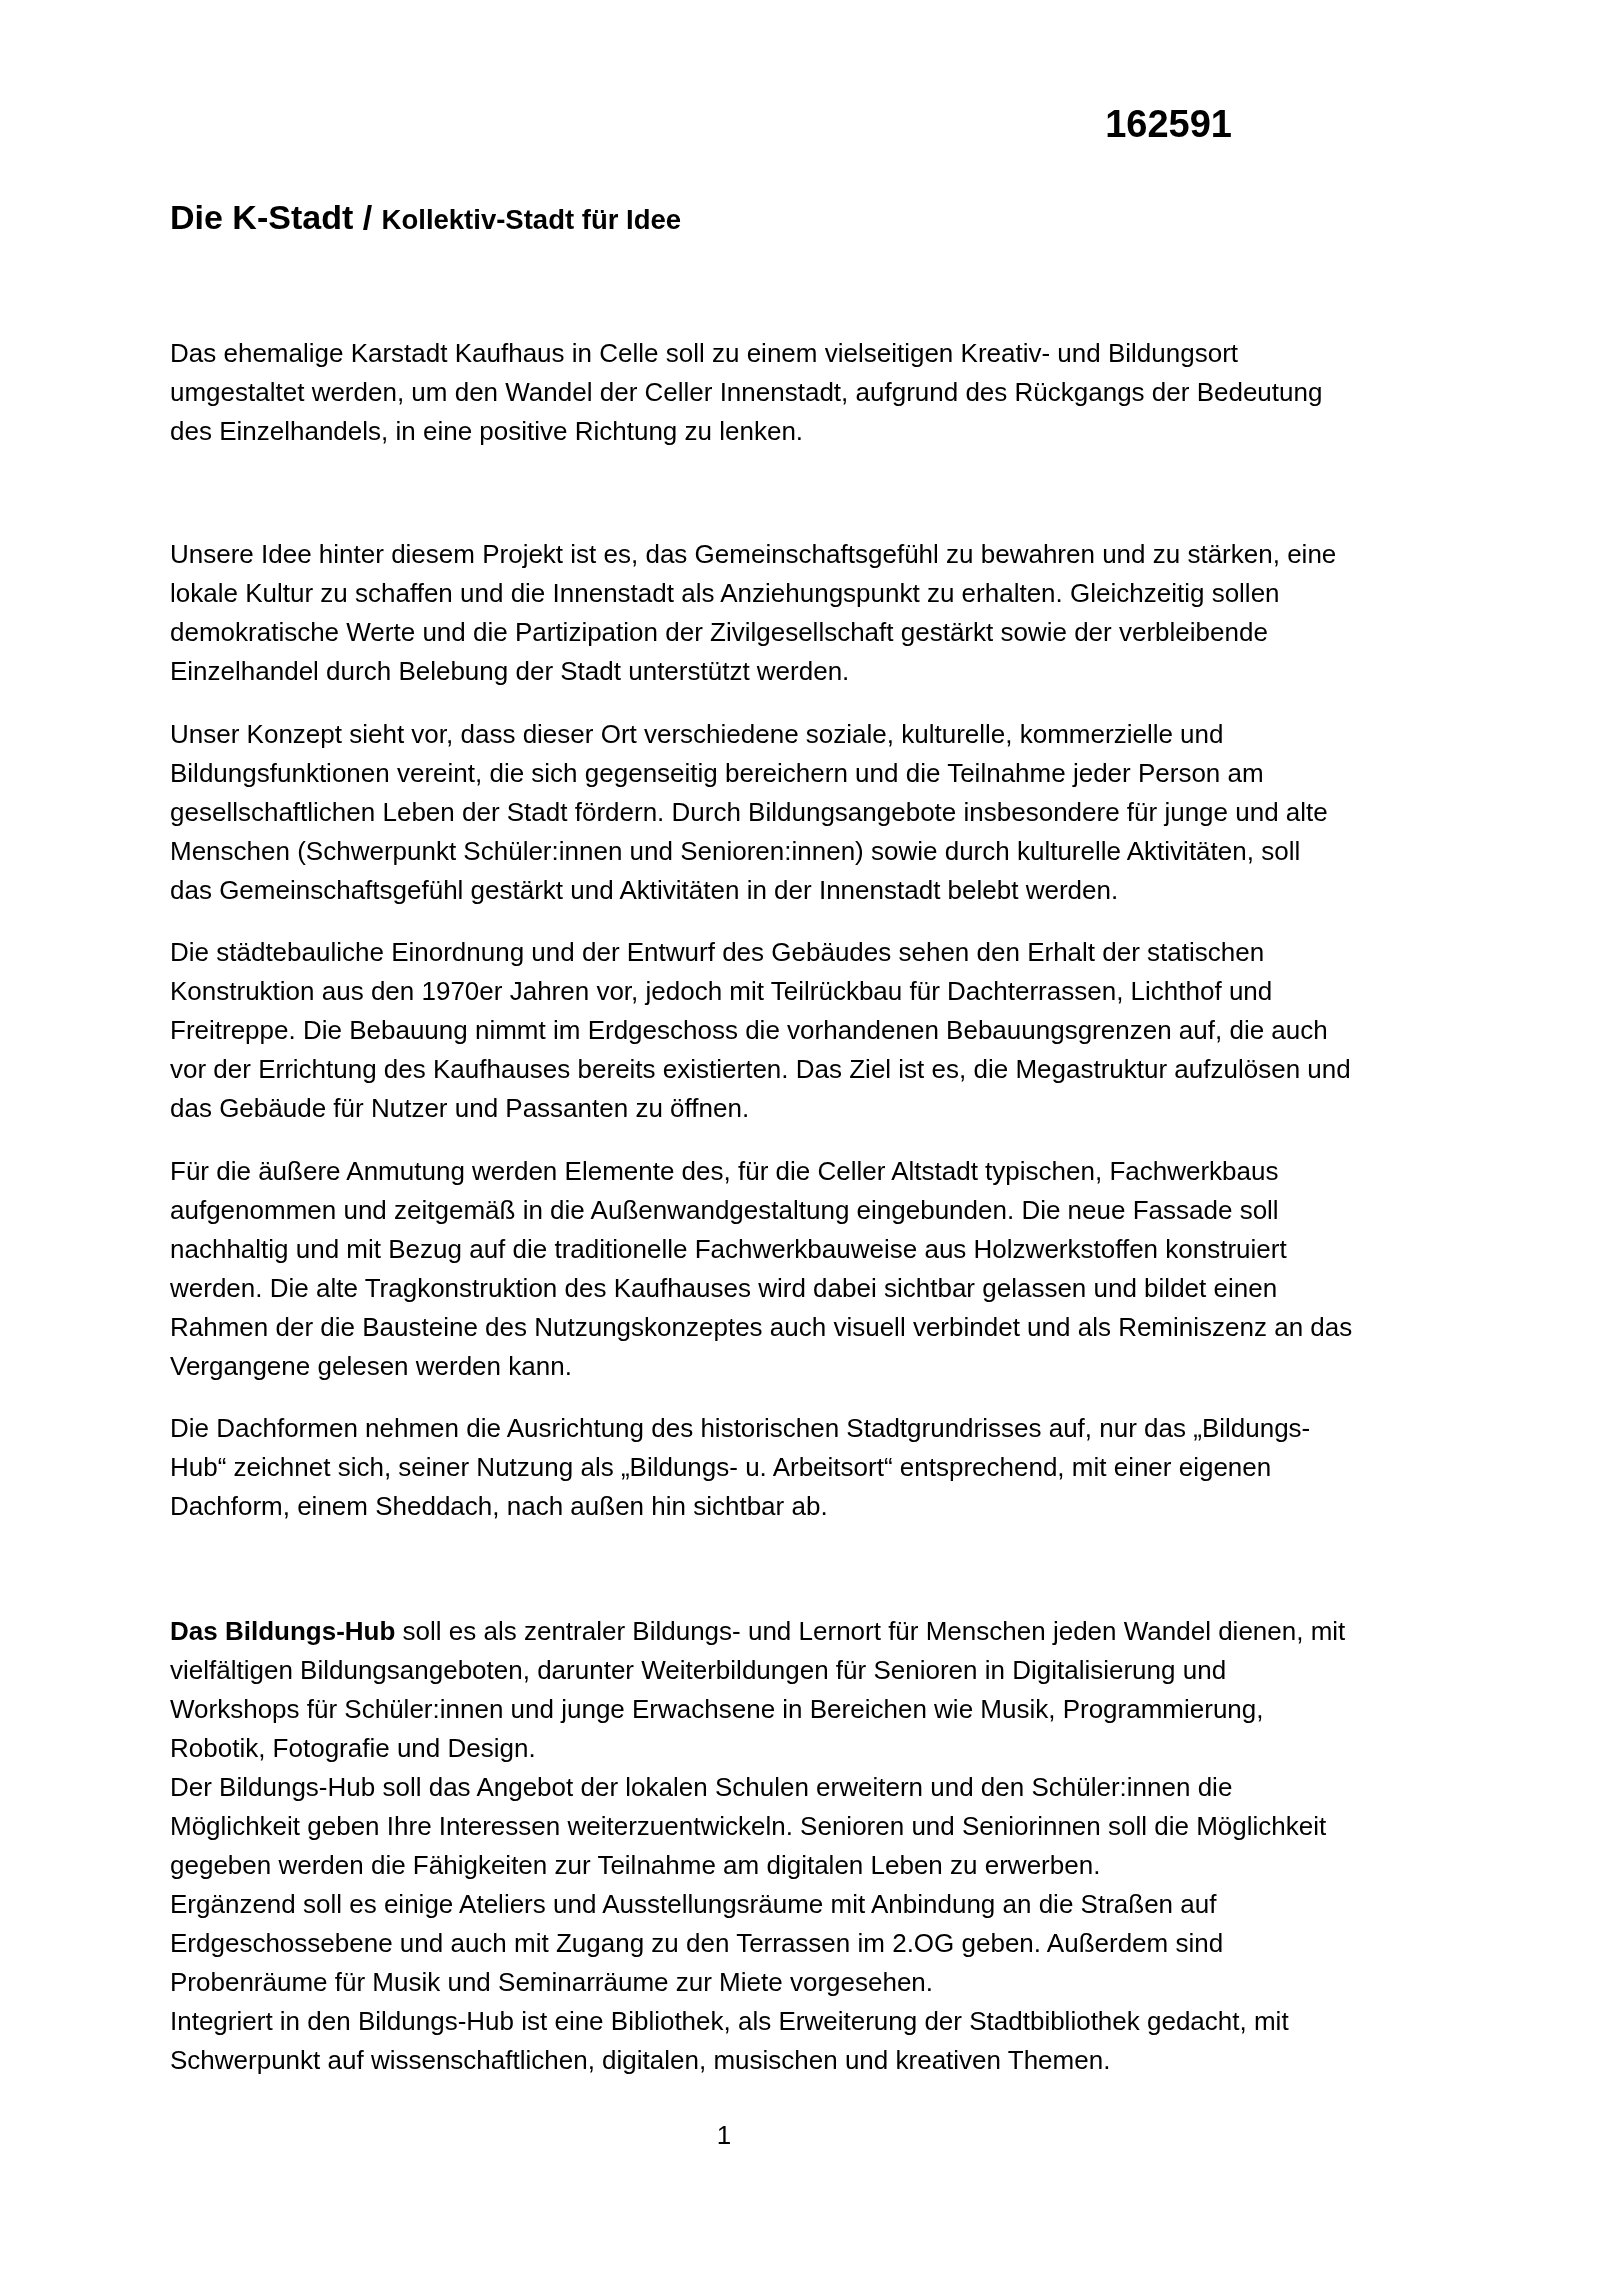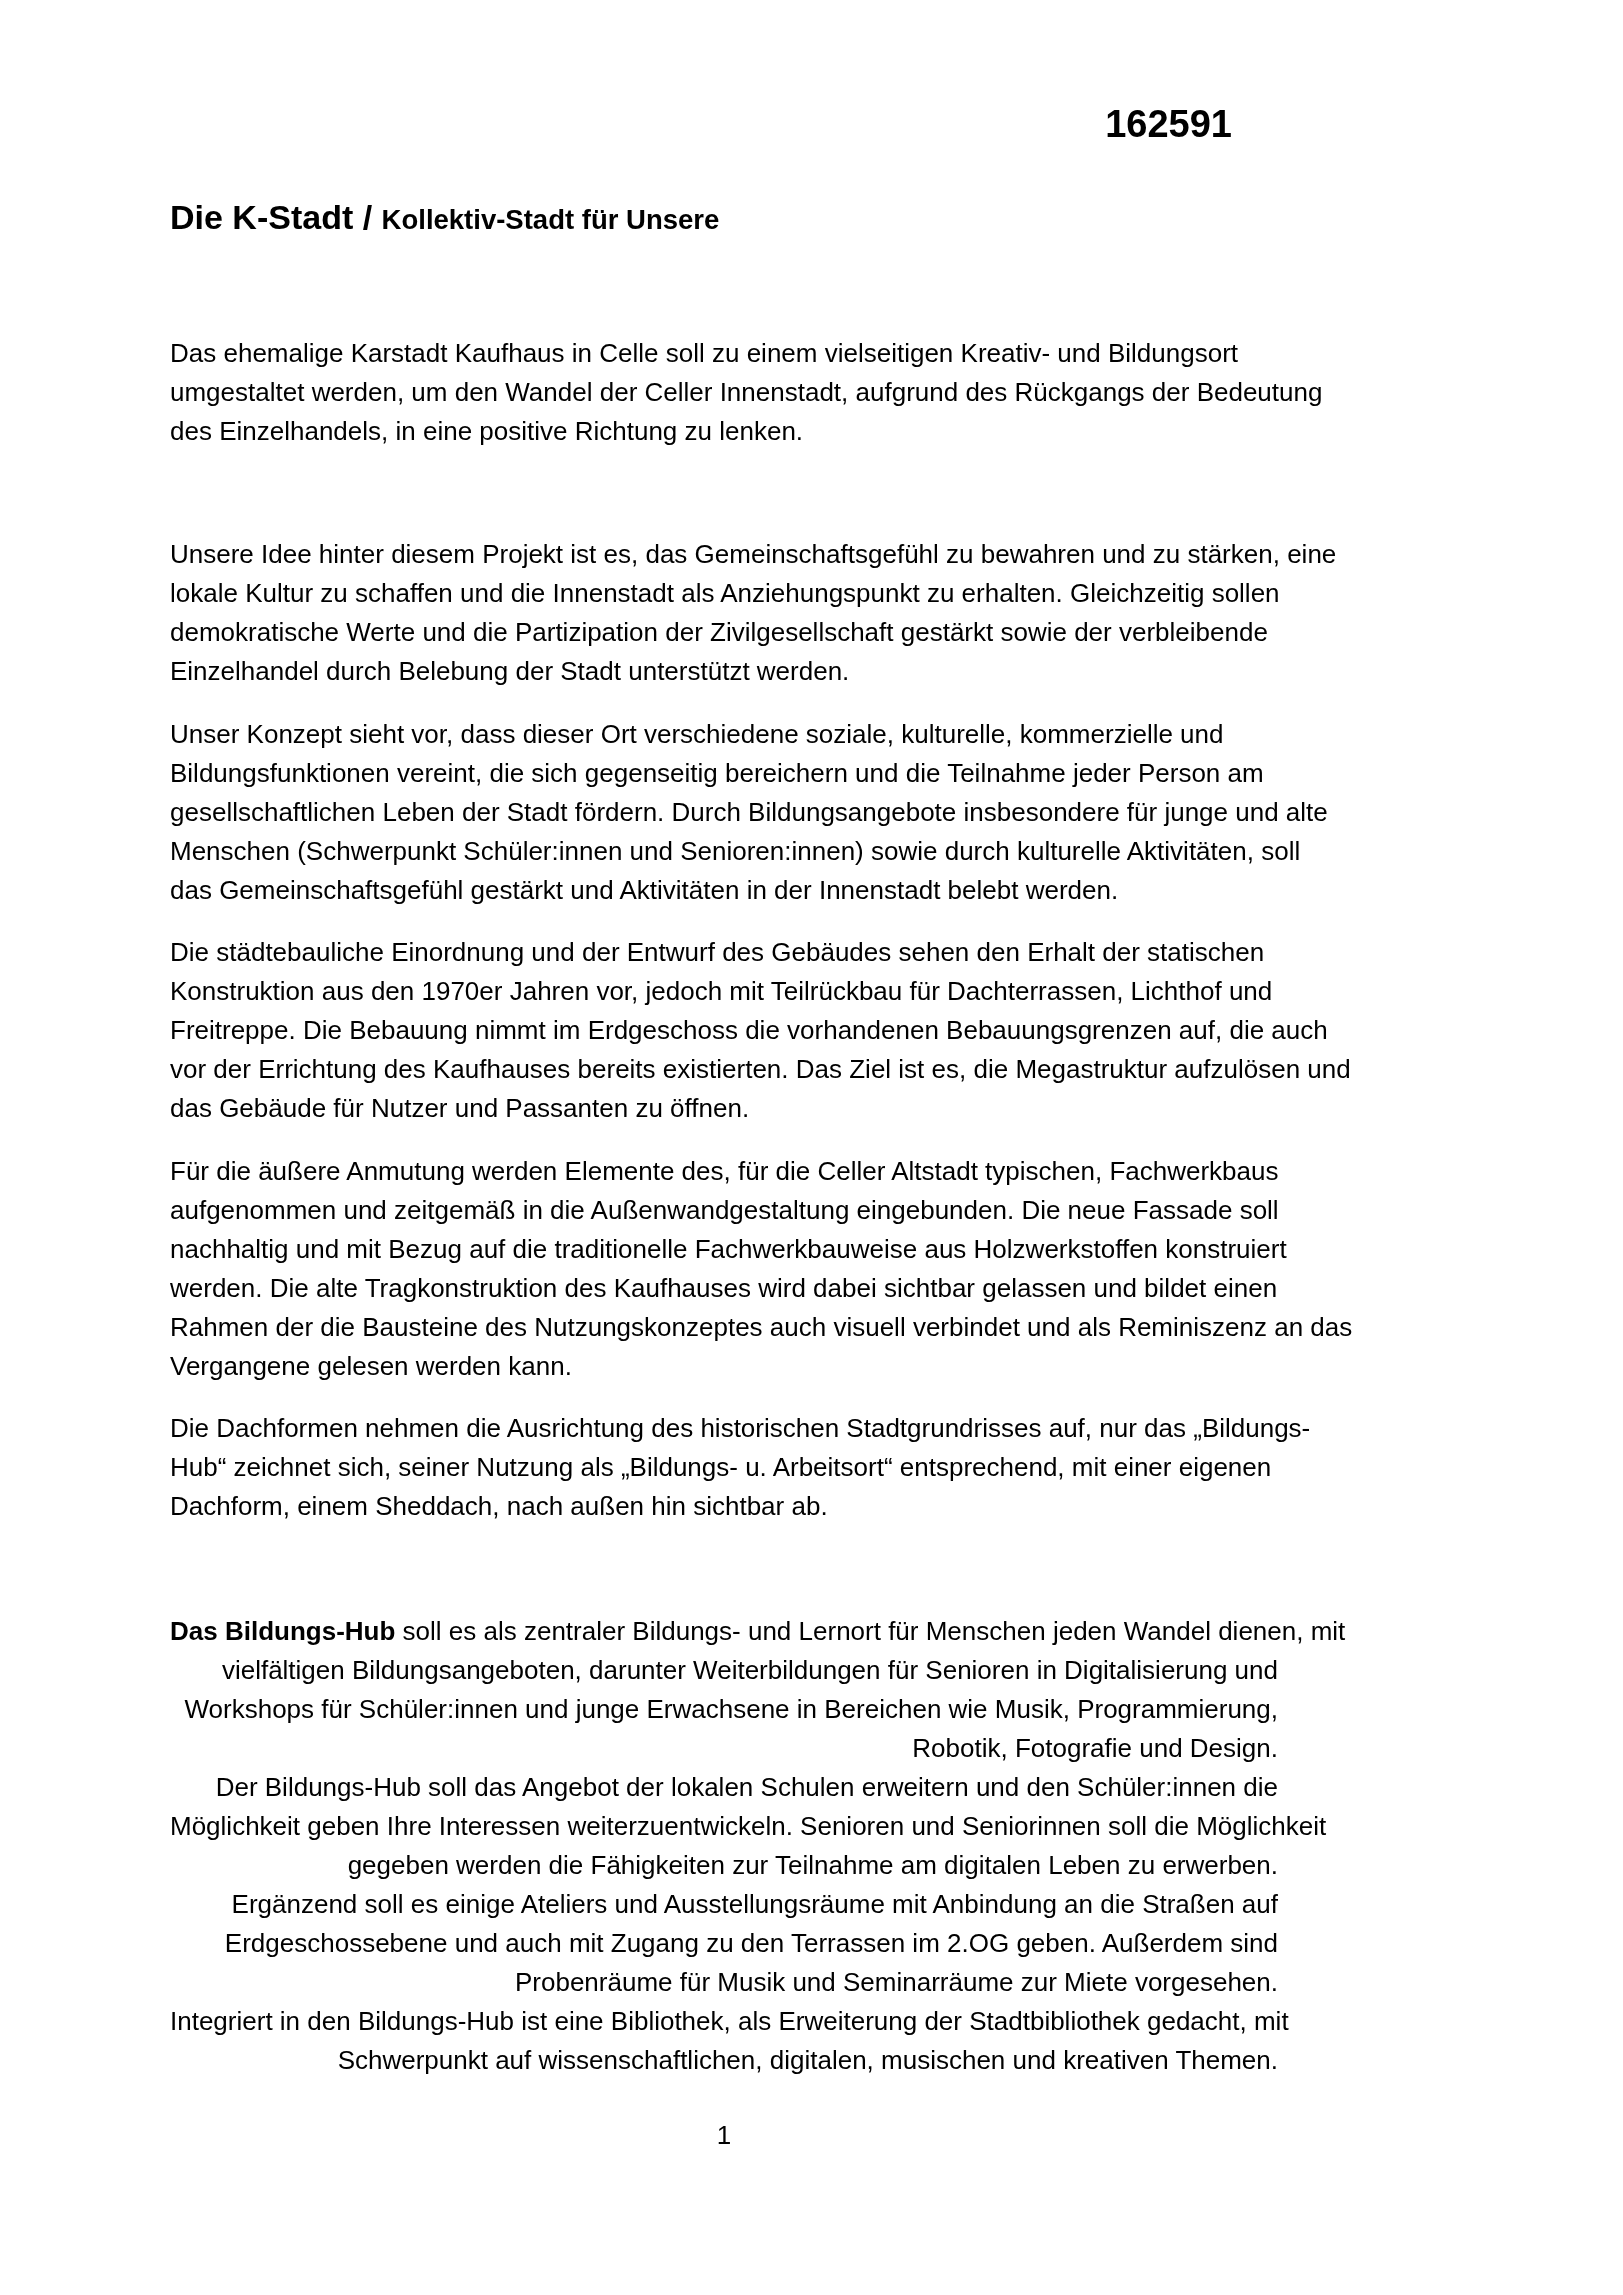--- a/index.html
+++ b/index.html
@@ -36,35 +36,35 @@
   }
   .t-main { font-size: 34px; margin-top: 32px; }
   .t-sub  { font-size: 27.5px; }
   .para {
     margin: 23.6px 0 0 0;
     white-space: pre;
   }
   .p-intro { margin-top: 89px; }
   .p-idee { margin-top: 84px; }
   .p-bildungshub { margin-top: 86px; }
-  .block-lines { display: block; text-align: right; }
+  .block-lines { display: block; }
   .pagenum {
     margin-top: 38px;
     text-align: center;
     line-height: 34px;
   }
 </style>
 </head>
 <body>
 
 <div class="page">
 
   <div class="hnum">162591</div>
 
-  <h1 class="title"><span class="t-main">Die K-Stadt / </span><span class="t-sub">Kollektiv-Stadt für Unsere</span></h1>
+  <h1 class="title"><span class="t-main">Die K-Stadt / </span><span class="t-sub">Kollektiv-Stadt für Idee</span></h1>
 
   <p class="para p-intro">Das ehemalige Karstadt Kaufhaus in Celle soll zu einem vielseitigen Kreativ- und Bildungsort
 umgestaltet werden, um den Wandel der Celler Innenstadt, aufgrund des Rückgangs der Bedeutung
 des Einzelhandels, in eine positive Richtung zu lenken.</p>
 
   <p class="para p-idee">Unsere Idee hinter diesem Projekt ist es, das Gemeinschaftsgefühl zu bewahren und zu stärken, eine
 lokale Kultur zu schaffen und die Innenstadt als Anziehungspunkt zu erhalten. Gleichzeitig sollen
 demokratische Werte und die Partizipation der Zivilgesellschaft gestärkt sowie der verbleibende
 Einzelhandel durch Belebung der Stadt unterstützt werden.</p>
 

